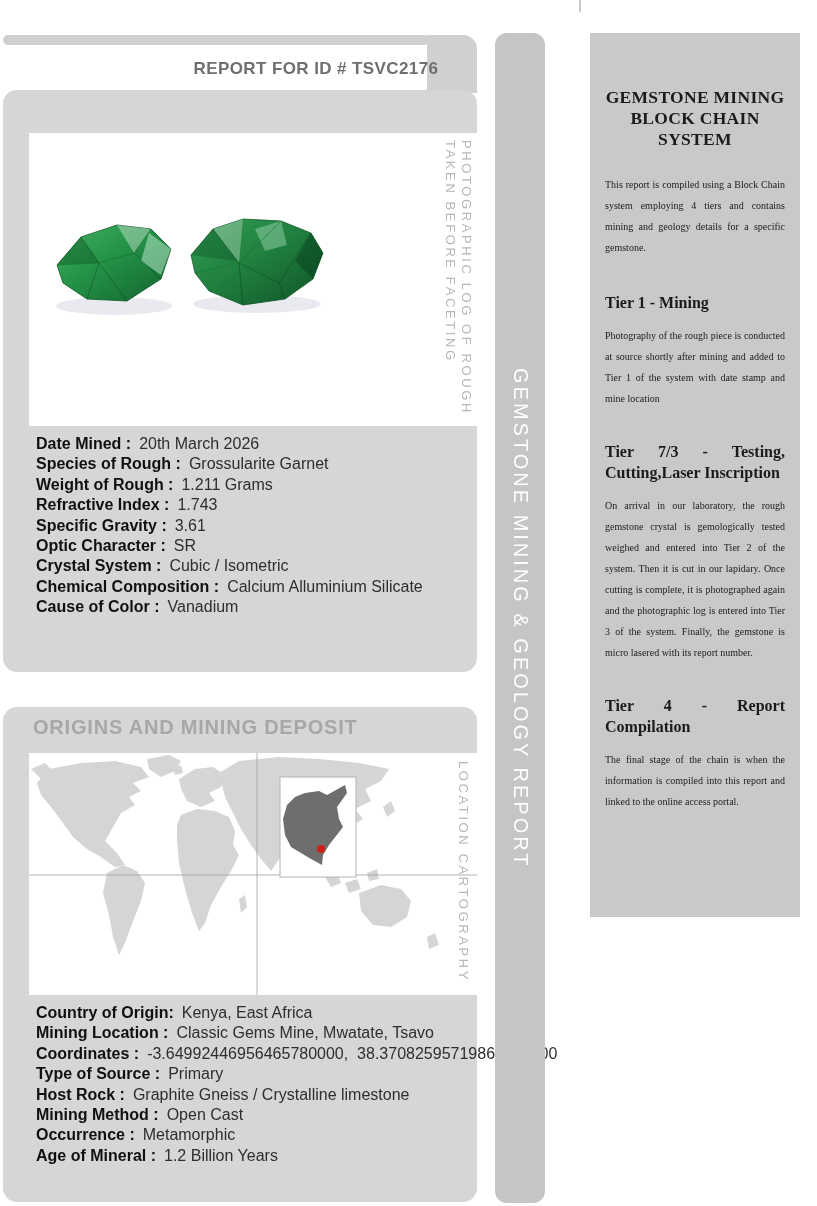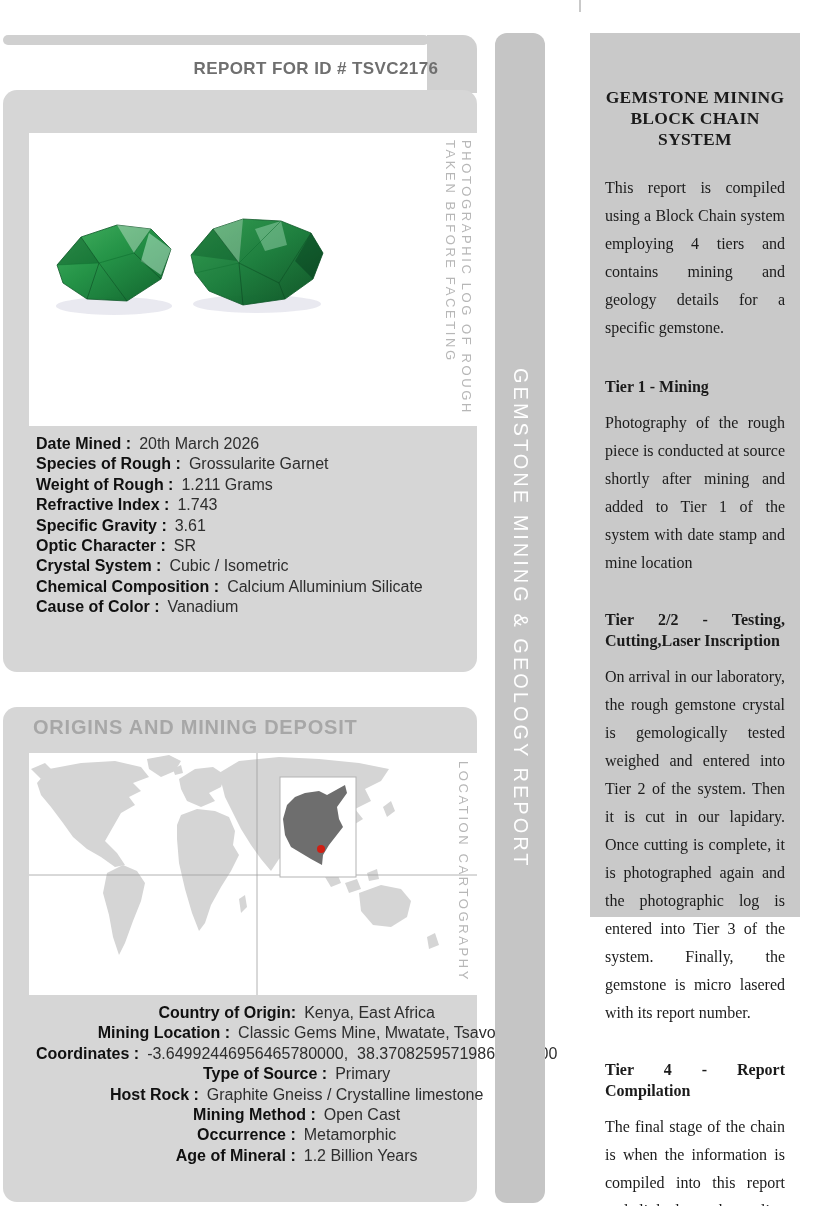--- a/index.html
+++ b/index.html
@@ -23,42 +23,42 @@
   }
   .photo{position:absolute;left:26px;top:43px;width:448px;height:293px;background:#ffffff;}
   .map-box{position:absolute;left:26px;top:46px;width:448px;height:242px;background:#ffffff;}
   .vcaption{
     position:absolute;top:7px;right:3px;writing-mode:vertical-rl;
     font-size:13px;letter-spacing:2.6px;color:#b7b7b7;line-height:16px;white-space:nowrap;
   }
   .vcaption div{height:auto;}
   .fields{position:absolute;left:33px;}
   .fields-rough{top:344px;}
-  .fields-origin{top:296px;text-align:center;}
+  .fields-origin{top:296px;}
   .field{height:20.4px;line-height:20.4px;font-size:16px;color:#2e2e2e;white-space:pre;}
   .field b{color:#101010;font-weight:bold;}
   .field span{margin-left:8px;}
   .strip{
     position:absolute;left:495px;top:33px;width:50px;height:1170px;background:#c5c5c5;
     border-radius:12px;display:flex;align-items:center;justify-content:center;
   }
   .strip-text{
     writing-mode:vertical-rl;font-size:20px;color:#ffffff;letter-spacing:3px;white-space:nowrap;
   }
   .sidebar{
     position:absolute;left:590px;top:33px;width:210px;height:884px;background:#c9c9c9;
     box-sizing:border-box;padding:54px 15px 0 15px;
     font-family:"Liberation Serif", serif;color:#1b1b1b;
   }
   .sb-title{
     text-align:center;font-weight:bold;font-size:17.5px;line-height:21px;
     letter-spacing:.3px;margin-bottom:24px;
   }
   .sb-body{
-    text-align:justify;font-size:16px;line-height:28px;margin:0;
+    text-align:justify;font-size:10px;line-height:21px;margin:0;
   }
   .sb-intro{margin-bottom:34px;}
   .sb-heading{
     font-weight:bold;font-size:16px;line-height:21px;text-align:justify;margin-bottom:12px;
   }
   .sb-section{margin-bottom:32px;}
   svg{display:block;}
 </style>
 </head>
 <body>
@@ -198,21 +198,21 @@
 <div class="sidebar">
   <div class="sb-title">GEMSTONE MINING BLOCK CHAIN SYSTEM</div>
   <p class="sb-body sb-intro">This report is compiled using a Block Chain system employing 4 tiers and contains mining and geology details for a specific gemstone.</p>
 
   <div class="sb-section">
     <div class="sb-heading">Tier 1 - Mining</div>
     <p class="sb-body">Photography of the rough piece is conducted at source shortly after mining and added to Tier 1 of the system with date stamp and mine location</p>
   </div>
 
   <div class="sb-section">
-    <div class="sb-heading">Tier 2/2 - Testing, Cutting,Laser Inscription</div>
+    <div class="sb-heading">Tier 7/3 - Testing, Cutting,Laser Inscription</div>
     <p class="sb-body">On arrival in our laboratory, the rough gemstone crystal is gemologically tested weighed and entered into Tier 2 of the system. Then it is cut in our lapidary. Once cutting is complete, it is photographed again and the photographic log is entered into Tier 3 of the system. Finally, the gemstone is micro lasered with its report number.</p>
   </div>
 
   <div class="sb-section">
     <div class="sb-heading">Tier 4 - Report Compilation</div>
     <p class="sb-body">The final stage of the chain is when the information is compiled into this report and linked to the online access portal.</p>
   </div>
 </div>
 
 </body></html>

